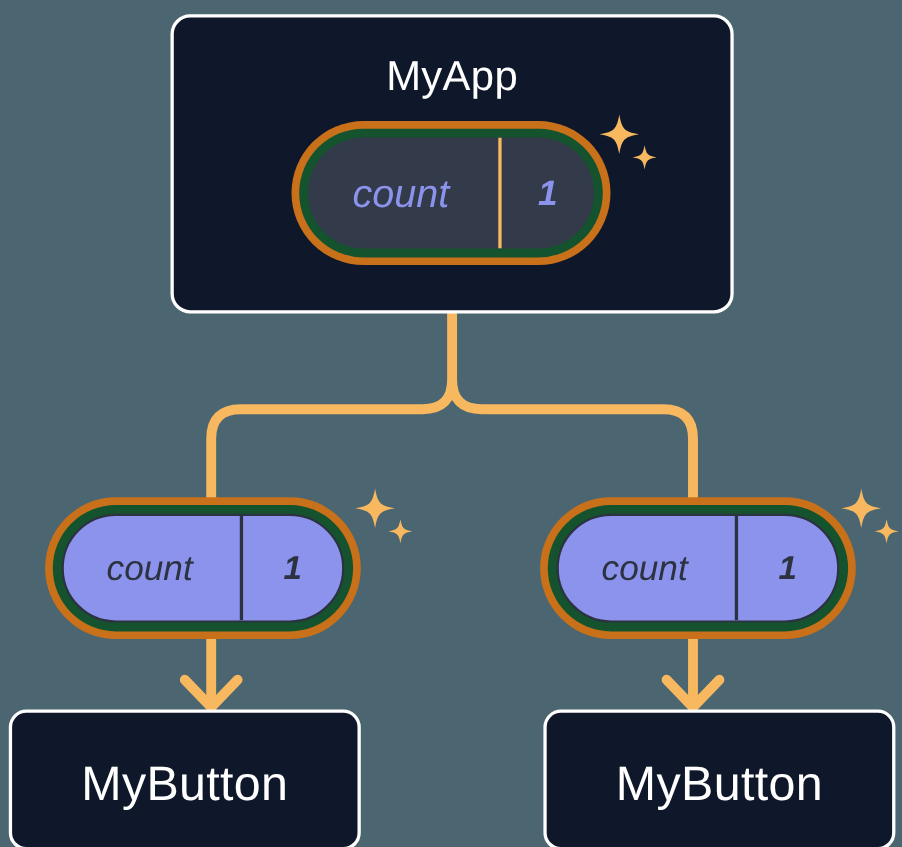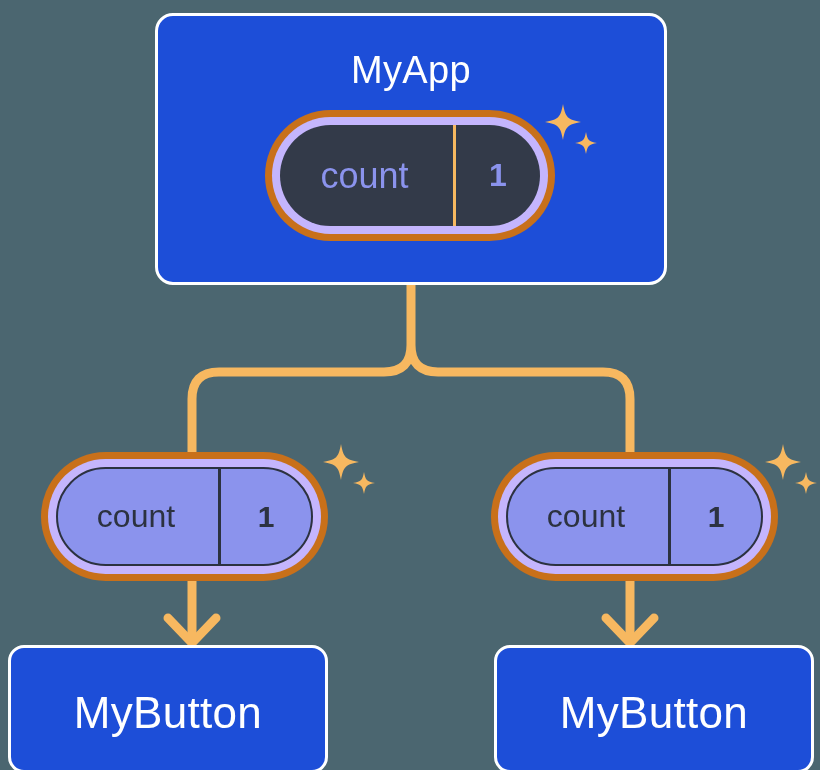--- a/index.html
+++ b/index.html
@@ -24,21 +24,21 @@
   svg.layer {
     position: absolute;
     left: 0; top: 0;
     width: 820px;
     height: 770px;
     overflow: visible;
   }
   
   .node-box {
     position: absolute;
-    background: #1d4ed8;
+    background: #0f172a;
     border: 3px solid #FFFFFF;
     border-radius: 16px;
     box-sizing: border-box;
   }
   #app-card {
     left: 155px; top: 13px;
     width: 512px; height: 272px;
     border-radius: 18px;
   }
   #btn-box-left {
@@ -71,22 +71,23 @@
     box-sizing: border-box;
     border-radius: 999px;
     background: #C8701A;
     padding: 7px;
   }
   .pill-mid {
     width: 100%;
     height: 100%;
     box-sizing: border-box;
     border-radius: 999px;
-    background: #c4b5fd;
+    background: #14532d;
     padding: 8px;
+    font-style: italic;
   }
   .pill-inner {
     width: 100%;
     height: 100%;
     box-sizing: border-box;
     border-radius: 999px;
     display: flex;
     align-items: stretch;
     overflow: hidden;
   }

